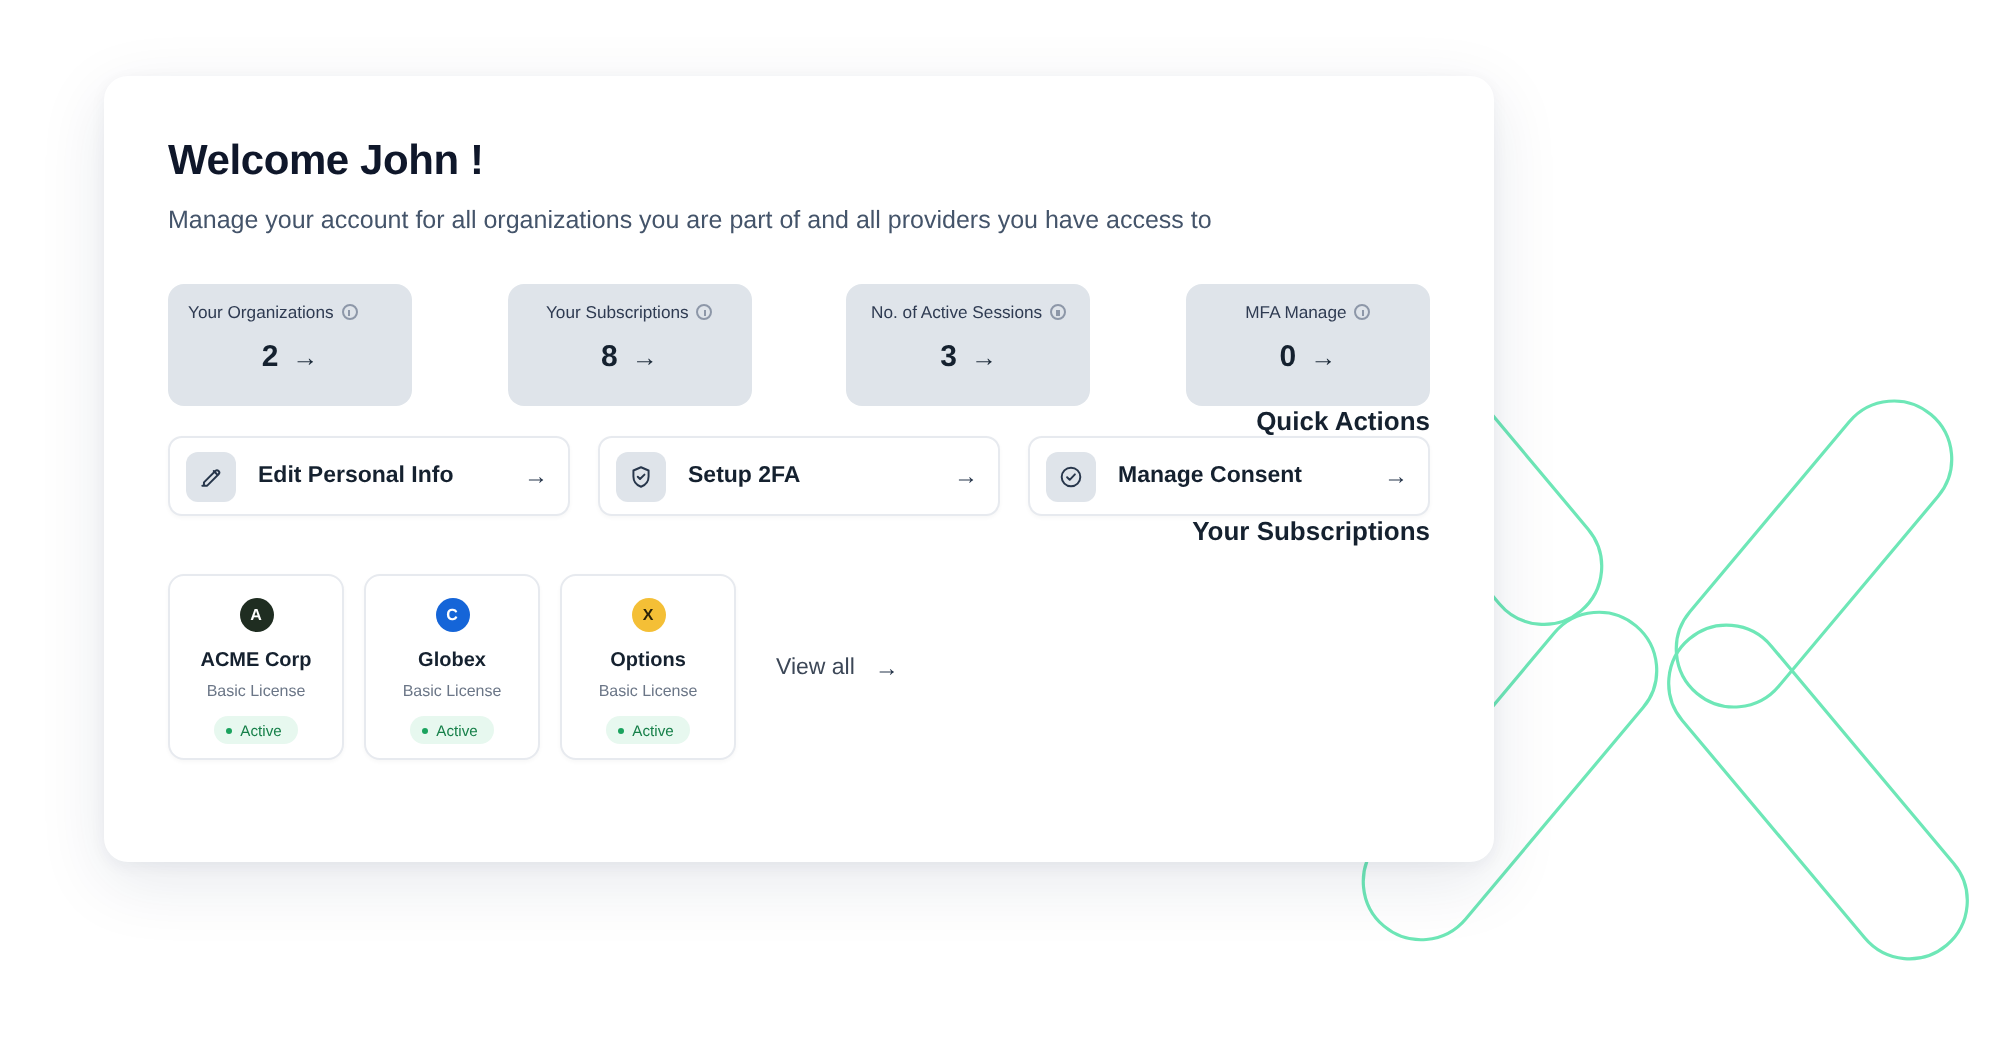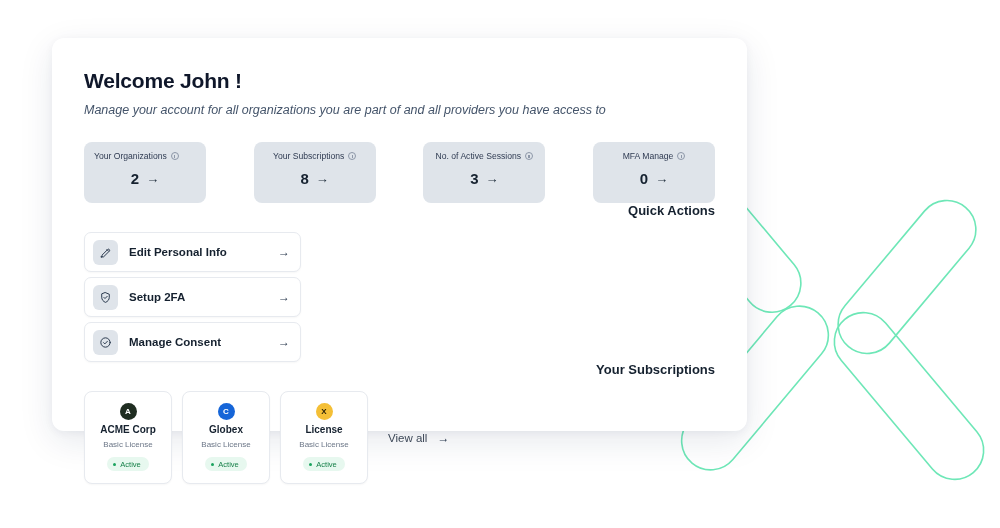--- a/index.html
+++ b/index.html
@@ -49,21 +49,20 @@
     font-weight: bold;
     color: #0f172a;
     letter-spacing: -0.2px;
     line-height: 1.2;
   }
   #page-subtitle {
     margin-top: 9px;
     font-size: 12.5px;
     color: #44546a;
     line-height: 1.35;
-    font-style: italic;
   }
 
   
   #stats-row {
     display: flex;
     gap: 16px;
     margin-top: 23px;
     justify-content: space-between;
   }
   .stat-card {
@@ -121,23 +120,21 @@
   .section-title {
     font-size: 13px;
     font-weight: bold;
     color: #15212f;
     text-align: right;
   }
 
   
   #quick-actions-row {
     display: flex;
-    gap: 5px;
-    margin-top: 14px;
-    flex-direction: column;
+    gap: 14px;
   }
   .qa-card {
     width: 217px;
     height: 40px;
     background: #ffffff;
     border: 1px solid #e7eaef;
     border-radius: 7px;
     display: flex;
     align-items: center;
     padding: 0 10px 0 8px;
@@ -191,21 +188,21 @@
     width: 17px; height: 17px;
     border-radius: 50%;
     display: flex;
     align-items: center;
     justify-content: center;
     font-size: 8px;
     font-weight: bold;
     color: #ffffff;
   }
   .sub-name {
-    margin-top: 4px;
+    margin-top: 9px;
     font-size: 10px;
     font-weight: bold;
     color: #15212f;
     white-space: nowrap;
   }
   .sub-license {
     margin-top: 5px;
     font-size: 8px;
     color: #6b7687;
     white-space: nowrap;
@@ -376,21 +373,21 @@
         <span class="sub-name">Globex</span>
         <span class="sub-license">Basic License</span>
         <span class="sub-status">
           <i class="status-dot"></i>
           <b style="font-weight:normal">Active</b>
         </span>
       </div>
 
       <div class="sub-card">
         <span class="sub-avatar" style="background:#f4bf36;color:#2a2208">X</span>
-        <span class="sub-name">License</span>
+        <span class="sub-name">Options</span>
         <span class="sub-license">Basic License</span>
         <span class="sub-status">
           <i class="status-dot"></i>
           <b style="font-weight:normal">Active</b>
         </span>
       </div>
 
       <div id="view-all">
         <span id="view-all-label">View all</span>
         <span id="view-all-arrow">→</span>

